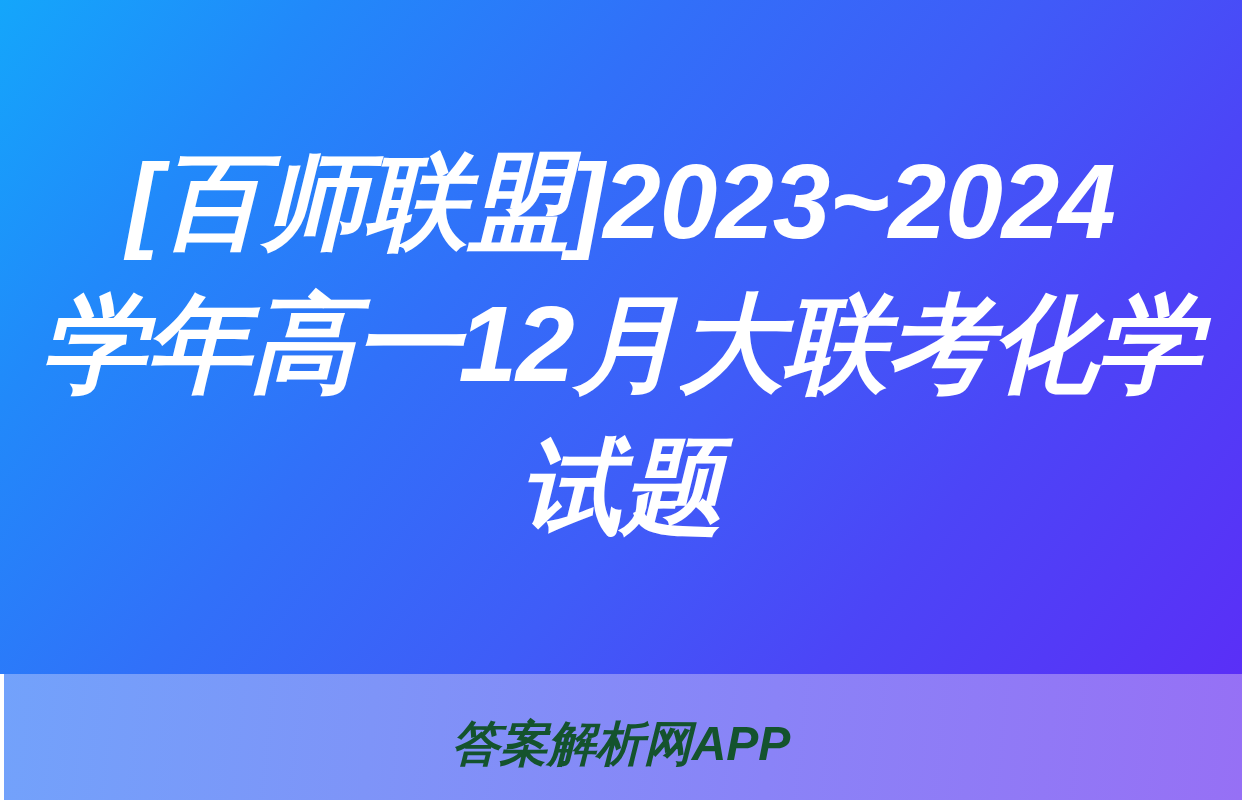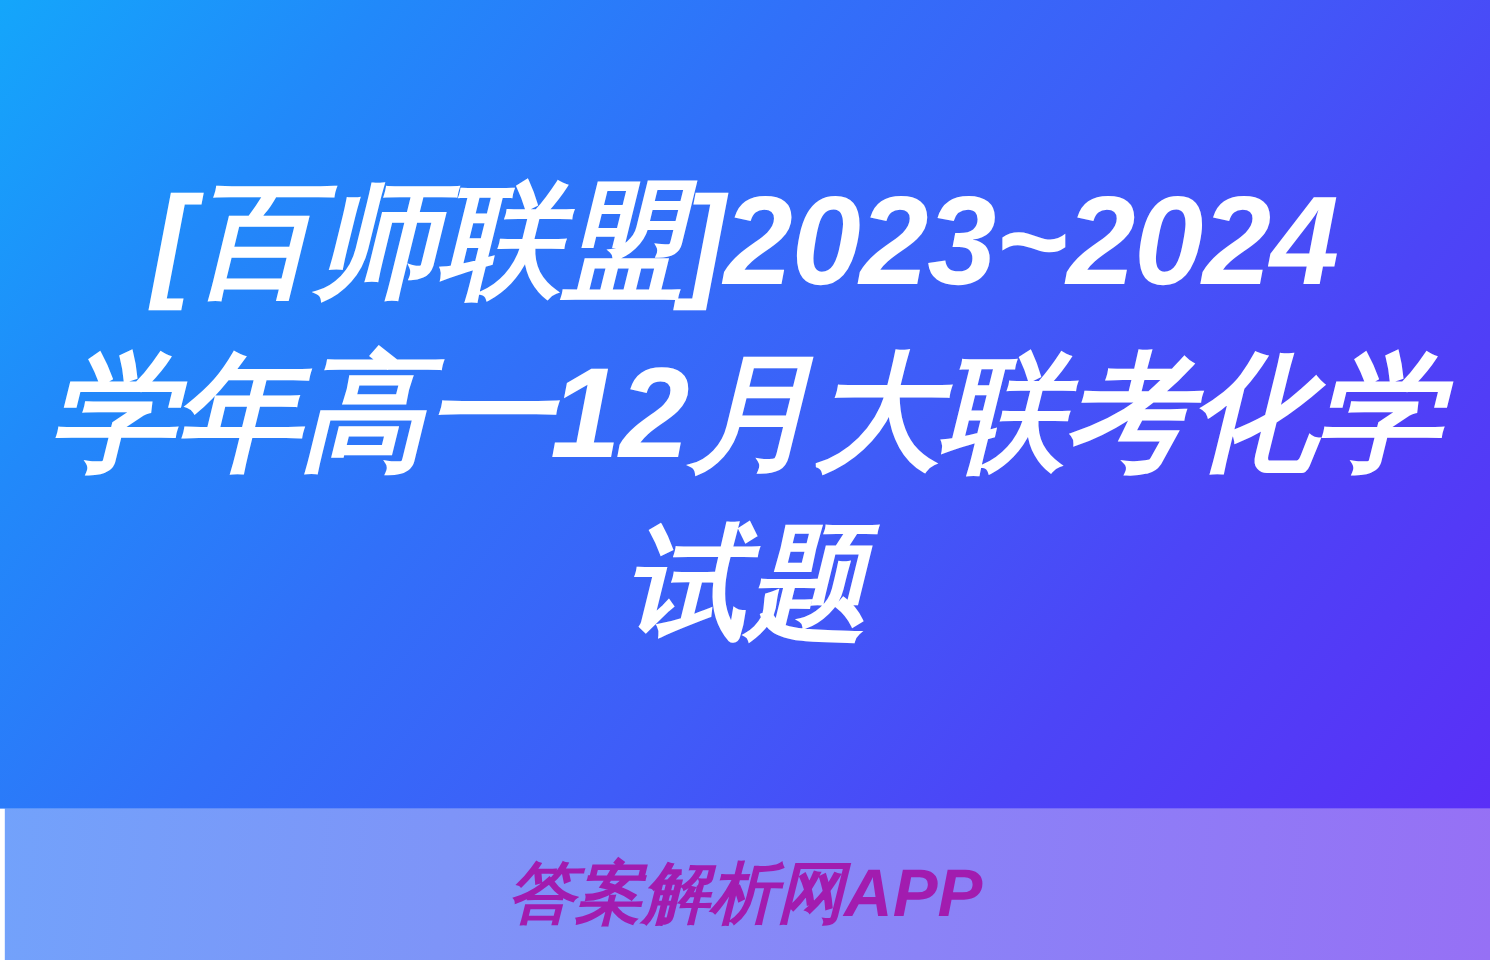--- a/index.html
+++ b/index.html
@@ -88,24 +88,24 @@
     position: absolute;
     left: 0;
     top: 674px;
     width: 1242px;
     height: 98px;
     display: flex;
     align-items: center;
     justify-content: center;
     padding-top: 41px;
     box-sizing: border-box;
-    color: #a21caf;
+    color: #14532d;
     font-weight: 700;
     font-style: italic;
-    font-size: 56px;
+    font-size: 48px;
     line-height: 44px;
     letter-spacing: 0px;
     white-space: nowrap;
   }
 </style>
 </head>
 <body>
 
 <div id="poster">
 

